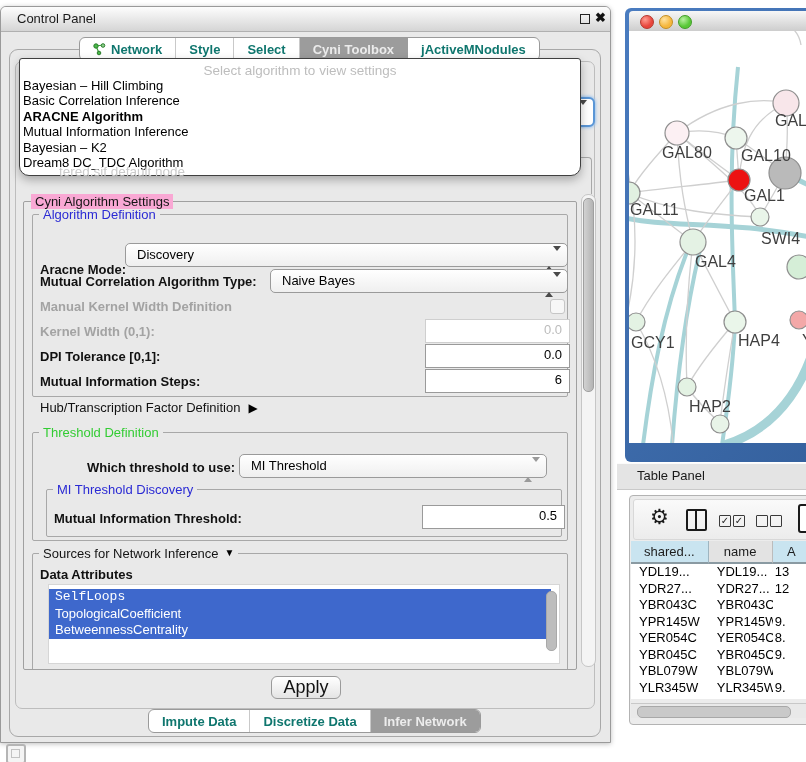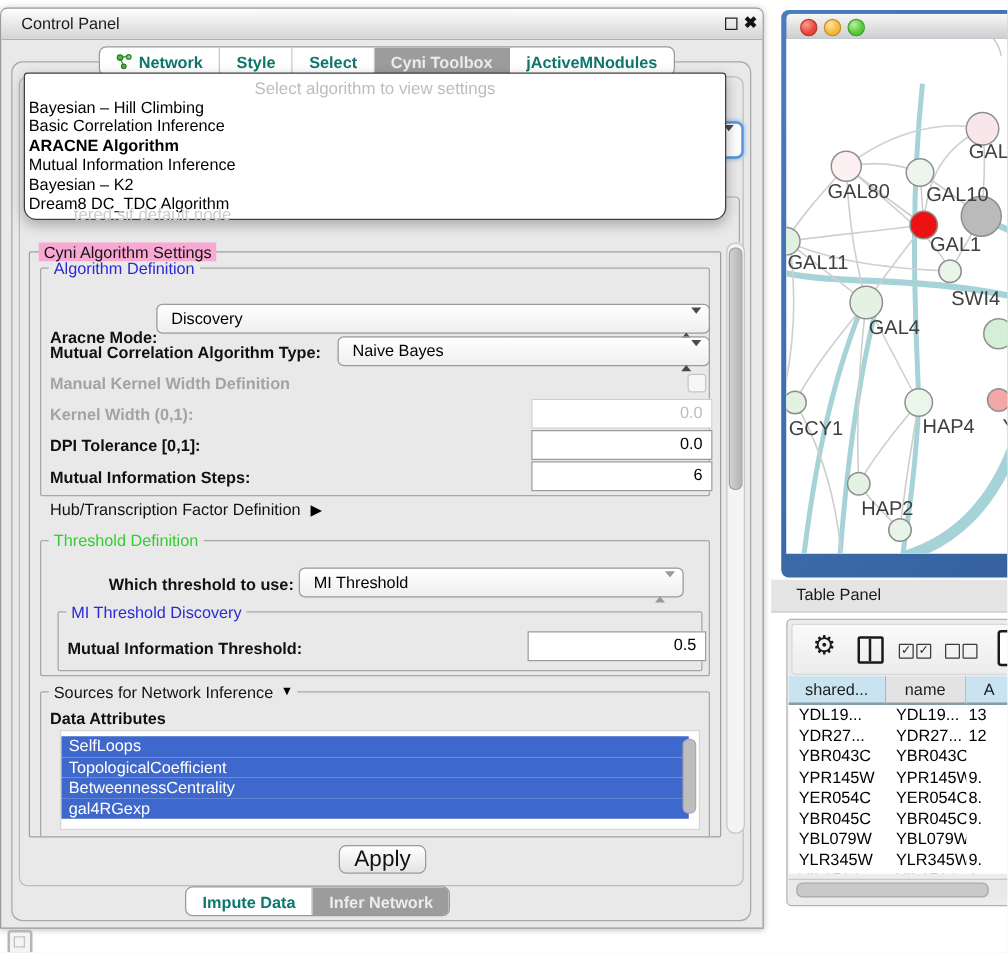--- a/index.html
+++ b/index.html
@@ -56,21 +56,21 @@
   .arrows.lite .tri-dn{border-top-color:#9a9a9a;}
   .field{position:absolute;height:20px;background:#fff;border:1px solid #9a9a9a;font-size:13px;color:#000;
       text-align:right;padding:2px 7px 0 0;}
   .field.dis{color:#bcbcbc;border-color:#cfcfcf;}
   .checkbox{position:absolute;width:13px;height:13px;border:1px solid #c6c6c6;border-radius:3px;background:#f7f7f7;}
   .expander-arrow{display:inline-block;margin-left:8px;color:#000;font-size:12px;}
   .src-arrow{display:inline-block;margin-left:6px;color:#000;font-size:10px;vertical-align:2px;}
   .attr-list{position:absolute;left:46px;top:576px;width:510px;height:78px;background:#fff;border:1px solid #d6d6d6;overflow:hidden;}
   .attr-row{height:16.5px;line-height:16.5px;background:#3e68cc;color:#fff;font-size:13px;padding-left:6px;
       width:calc(100% - 14px);margin-top:0;}
-  .attr-row.first{margin-top:4px;}
+  .attr-row.first{margin-top:4px;font-family:Liberation Mono, monospace;}
   .list-scroll-thumb{position:absolute;right:2px;top:6px;width:9px;height:58px;border-radius:5px;background:#bdbdbd;border:1px solid #a9a9a9;}
   .v-scroll{position:absolute;left:580px;top:187px;width:13px;height:471px;background:#f4f4f4;border:1px solid #c6c6c6;border-radius:7px;z-index:10;}
   .v-thumb{position:absolute;left:1px;top:3px;width:9px;height:192px;border-radius:5px;background:linear-gradient(90deg,#d2d2d2,#b4b4b4);border:1px solid #a0a0a0;}
   .btn{position:absolute;left:270px;top:669px;width:68px;height:21px;border:1px solid #9a9a9a;border-radius:6px;
       background:linear-gradient(#ffffff,#e4e4e4);font-size:18px;color:#111;text-align:center;line-height:20px;}
   
   .net-window{position:absolute;left:625px;top:8px;width:190px;height:454px;
       background:linear-gradient(135deg,#4a7cc0,#35619e);border-radius:6px 0 0 6px;}
   .net-titlebar{position:absolute;left:4px;top:3px;width:186px;height:20px;
       background:linear-gradient(#f7f7f7,#cdcdcd);border-radius:4px 0 0 0;border-bottom:1px solid #aaa;}
@@ -219,33 +219,35 @@
         <span class="group-title gt-black">
           <span>Sources for Network Inference</span><span class="src-arrow">▼</span>
         </span>
       </div>
       <span class="lbl" style="left:16px;top:365px;">Data Attributes</span>
       <div class="attr-list" style="left:24px;top:382px;width:510px;height:78px;" id="attr-list">
         <span class="list-scroll-thumb"></span>
       <div class="attr-row first">SelfLoops</div>
           <div class="attr-row">TopologicalCoefficient</div>
           <div class="attr-row">BetweennessCentrality</div>
-          <div class="attr-row">gal4RGexp</div>
         </div>
     </div>
 
     <div class="v-scroll">
       <span class="v-thumb"></span>
     </div>
 
     <div class="btn">Apply</div>
 
     <div class="tabbar bottom" id="bottom-tabs">
         <div class="tab">
           <span>Impute Data</span>
+        </div>
+        <div class="tab">
+          <span>Discretize Data</span>
         </div>
         <div class="tab sel">
           <span>Infer Network</span>
         </div>
       </div>
   </div>
 
   <div class="net-window">
     <div class="net-titlebar">
       <span class="light red"></span>

